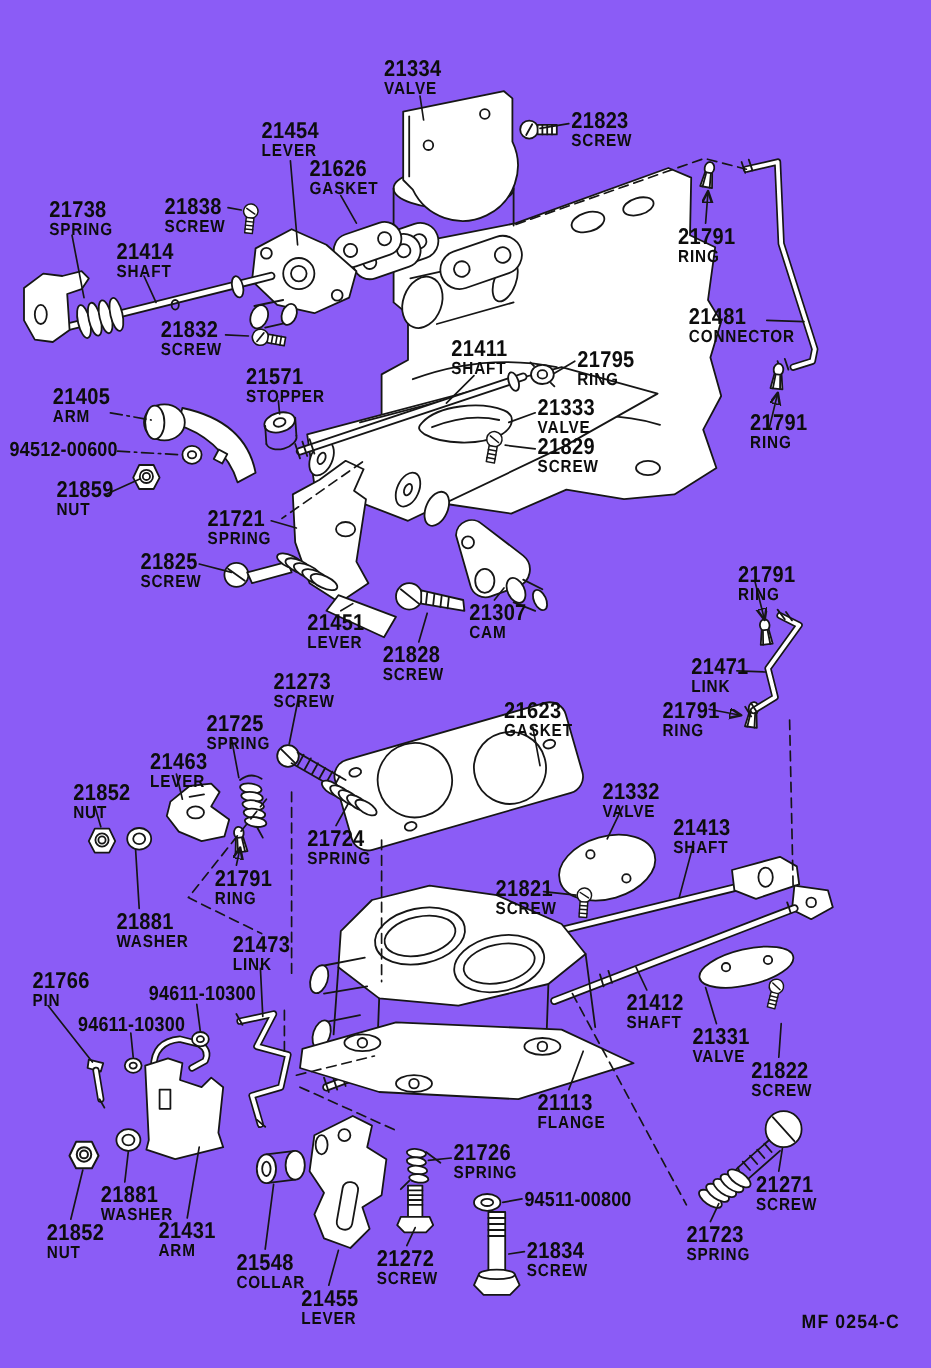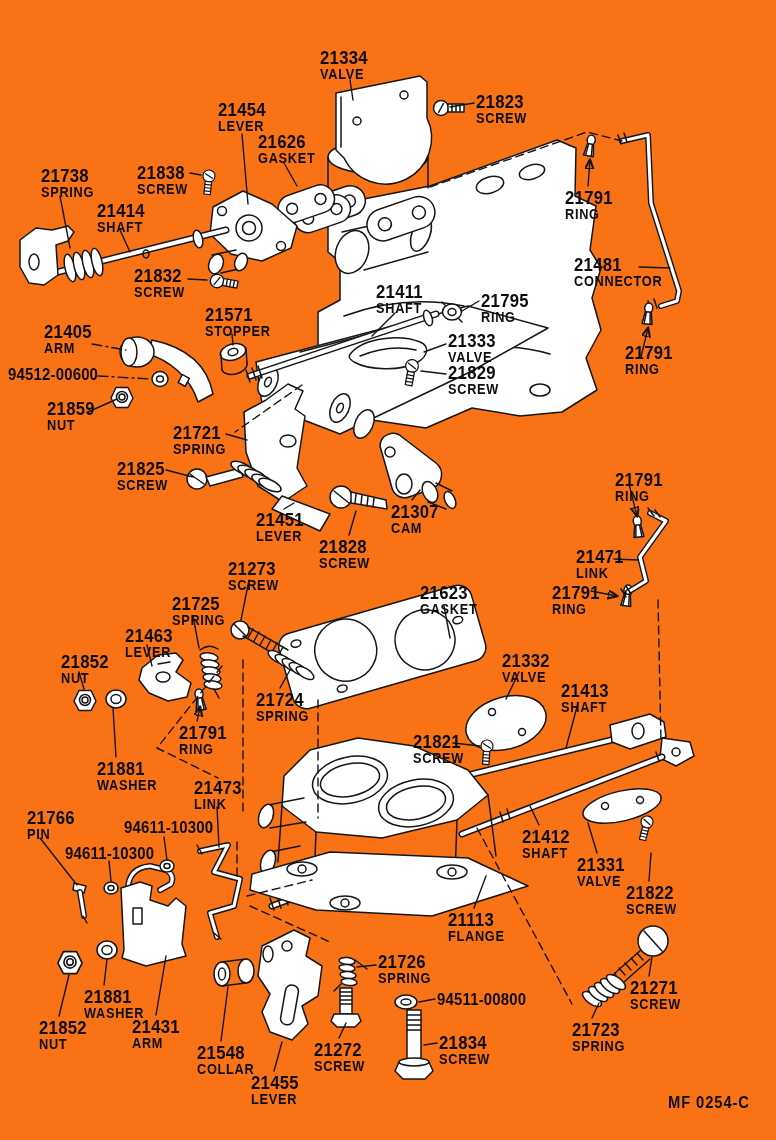--- a/index.html
+++ b/index.html
@@ -1,16 +1,16 @@
 <!DOCTYPE html>
 <html><head>
 <meta charset="utf-8">
 <style>
   html,body{margin:0;padding:0;background:#ffffff;}
-  .stage{position:relative;width:776px;height:1140px;background:#f97316;overflow:hidden;
+  .stage{position:relative;width:776px;height:1140px;background:#8b5cf6;overflow:hidden;
          font-family:"Liberation Sans", sans-serif;}
   .art{position:absolute;left:0;top:0;}
   .art path,.art ellipse,.art circle,.art rect,.art line,.art polyline{
       stroke:#161616;stroke-width:1.5;fill:none;stroke-linecap:round;stroke-linejoin:round;}
   .art .f{fill:#ffffff;}
   .art .tube{stroke-width:7;}
   .art .tubei{stroke:#ffffff;stroke-width:4;}
   .art .tube2{stroke-width:6;}
   .art .tube2i{stroke:#ffffff;stroke-width:3.2;}
   .art .dash{stroke-dasharray:8 5;stroke-width:1.4;}

